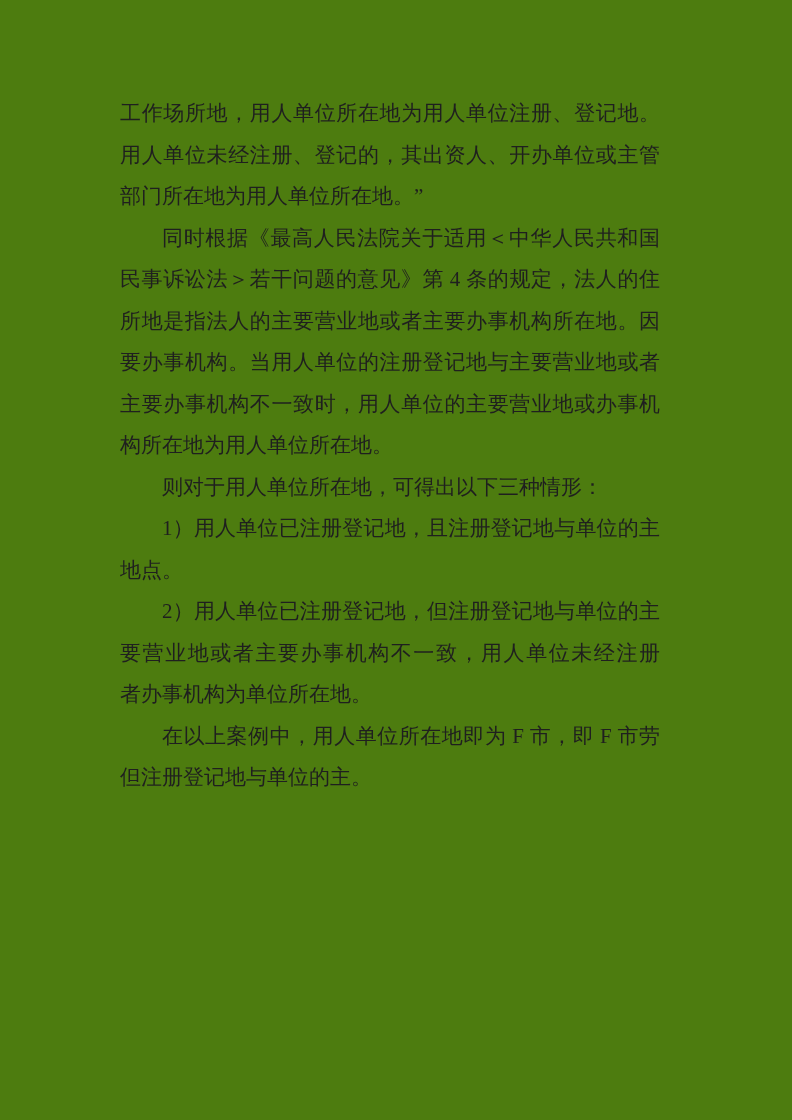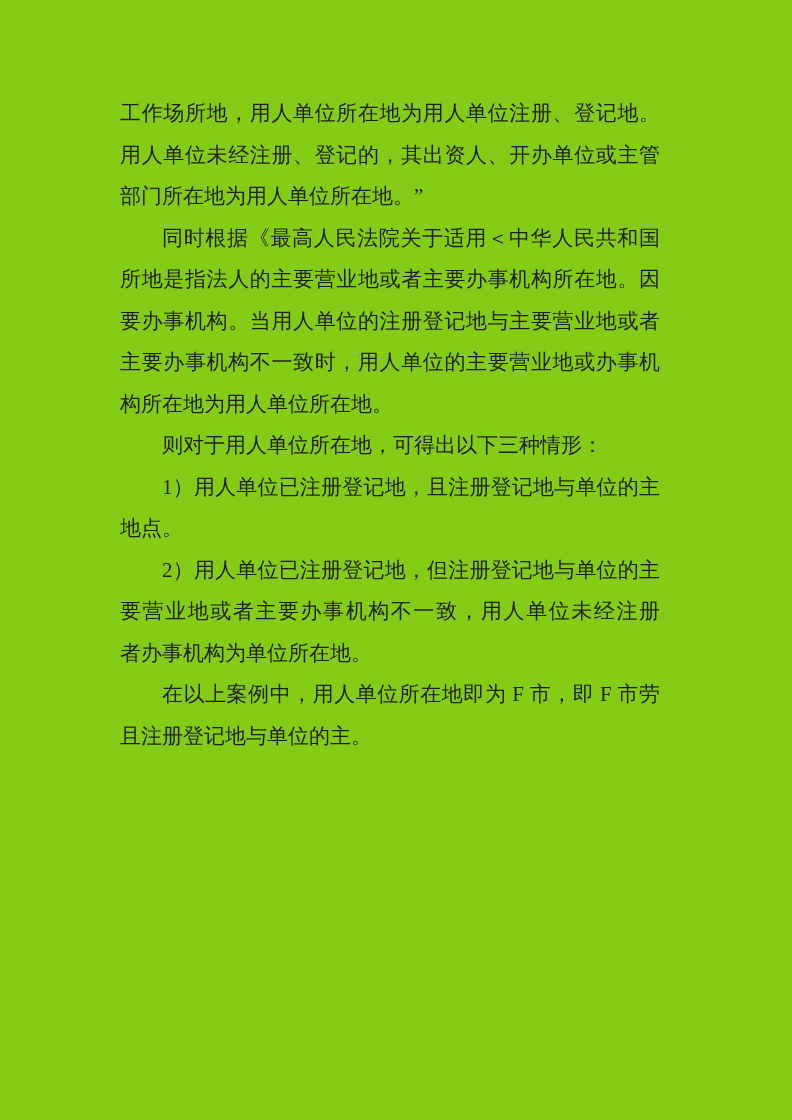--- a/index.html
+++ b/index.html
@@ -39,44 +39,45 @@
     text-align: left;
     text-align-last: left;
   }
   .line.indent {
     text-indent: 2em;
   }
 </style>
 </head>
 <body>
 
-<div class="page" style="background: #84cc16;">
+<div class="page" style="background: #4d7c0f;">
   <div class="text-block" style="color: rgb(31, 31, 31);">
       <div class="paragraph">
         <div class="line">工作场所地，用人单位所在地为用人单位注册、登记地。</div>
         <div class="line">用人单位未经注册、登记的，其出资人、开办单位或主管</div>
         <div class="line last">部门所在地为用人单位所在地。”</div>
       </div>
       <div class="paragraph">
         <div class="line indent">同时根据《最高人民法院关于适用＜中华人民共和国</div>
+        <div class="line">民事诉讼法＞若干问题的意见》第 4 条的规定，法人的住</div>
         <div class="line">所地是指法人的主要营业地或者主要办事机构所在地。因</div>
         <div class="line">要办事机构。当用人单位的注册登记地与主要营业地或者</div>
         <div class="line">主要办事机构不一致时，用人单位的主要营业地或办事机</div>
         <div class="line last">构所在地为用人单位所在地。</div>
       </div>
       <div class="paragraph">
         <div class="line indent last">则对于用人单位所在地，可得出以下三种情形：</div>
       </div>
       <div class="paragraph">
         <div class="line indent">1）用人单位已注册登记地，且注册登记地与单位的主</div>
         <div class="line last">地点。</div>
       </div>
       <div class="paragraph">
         <div class="line indent">2）用人单位已注册登记地，但注册登记地与单位的主</div>
         <div class="line">要营业地或者主要办事机构不一致，用人单位未经注册</div>
         <div class="line last">者办事机构为单位所在地。</div>
       </div>
       <div class="paragraph">
         <div class="line indent">在以上案例中，用人单位所在地即为 F 市，即 F 市劳</div>
-        <div class="line last">且注册登记地与单位的主。</div>
+        <div class="line last">但注册登记地与单位的主。</div>
       </div>
     </div>
 </div>
 
 </body></html>

